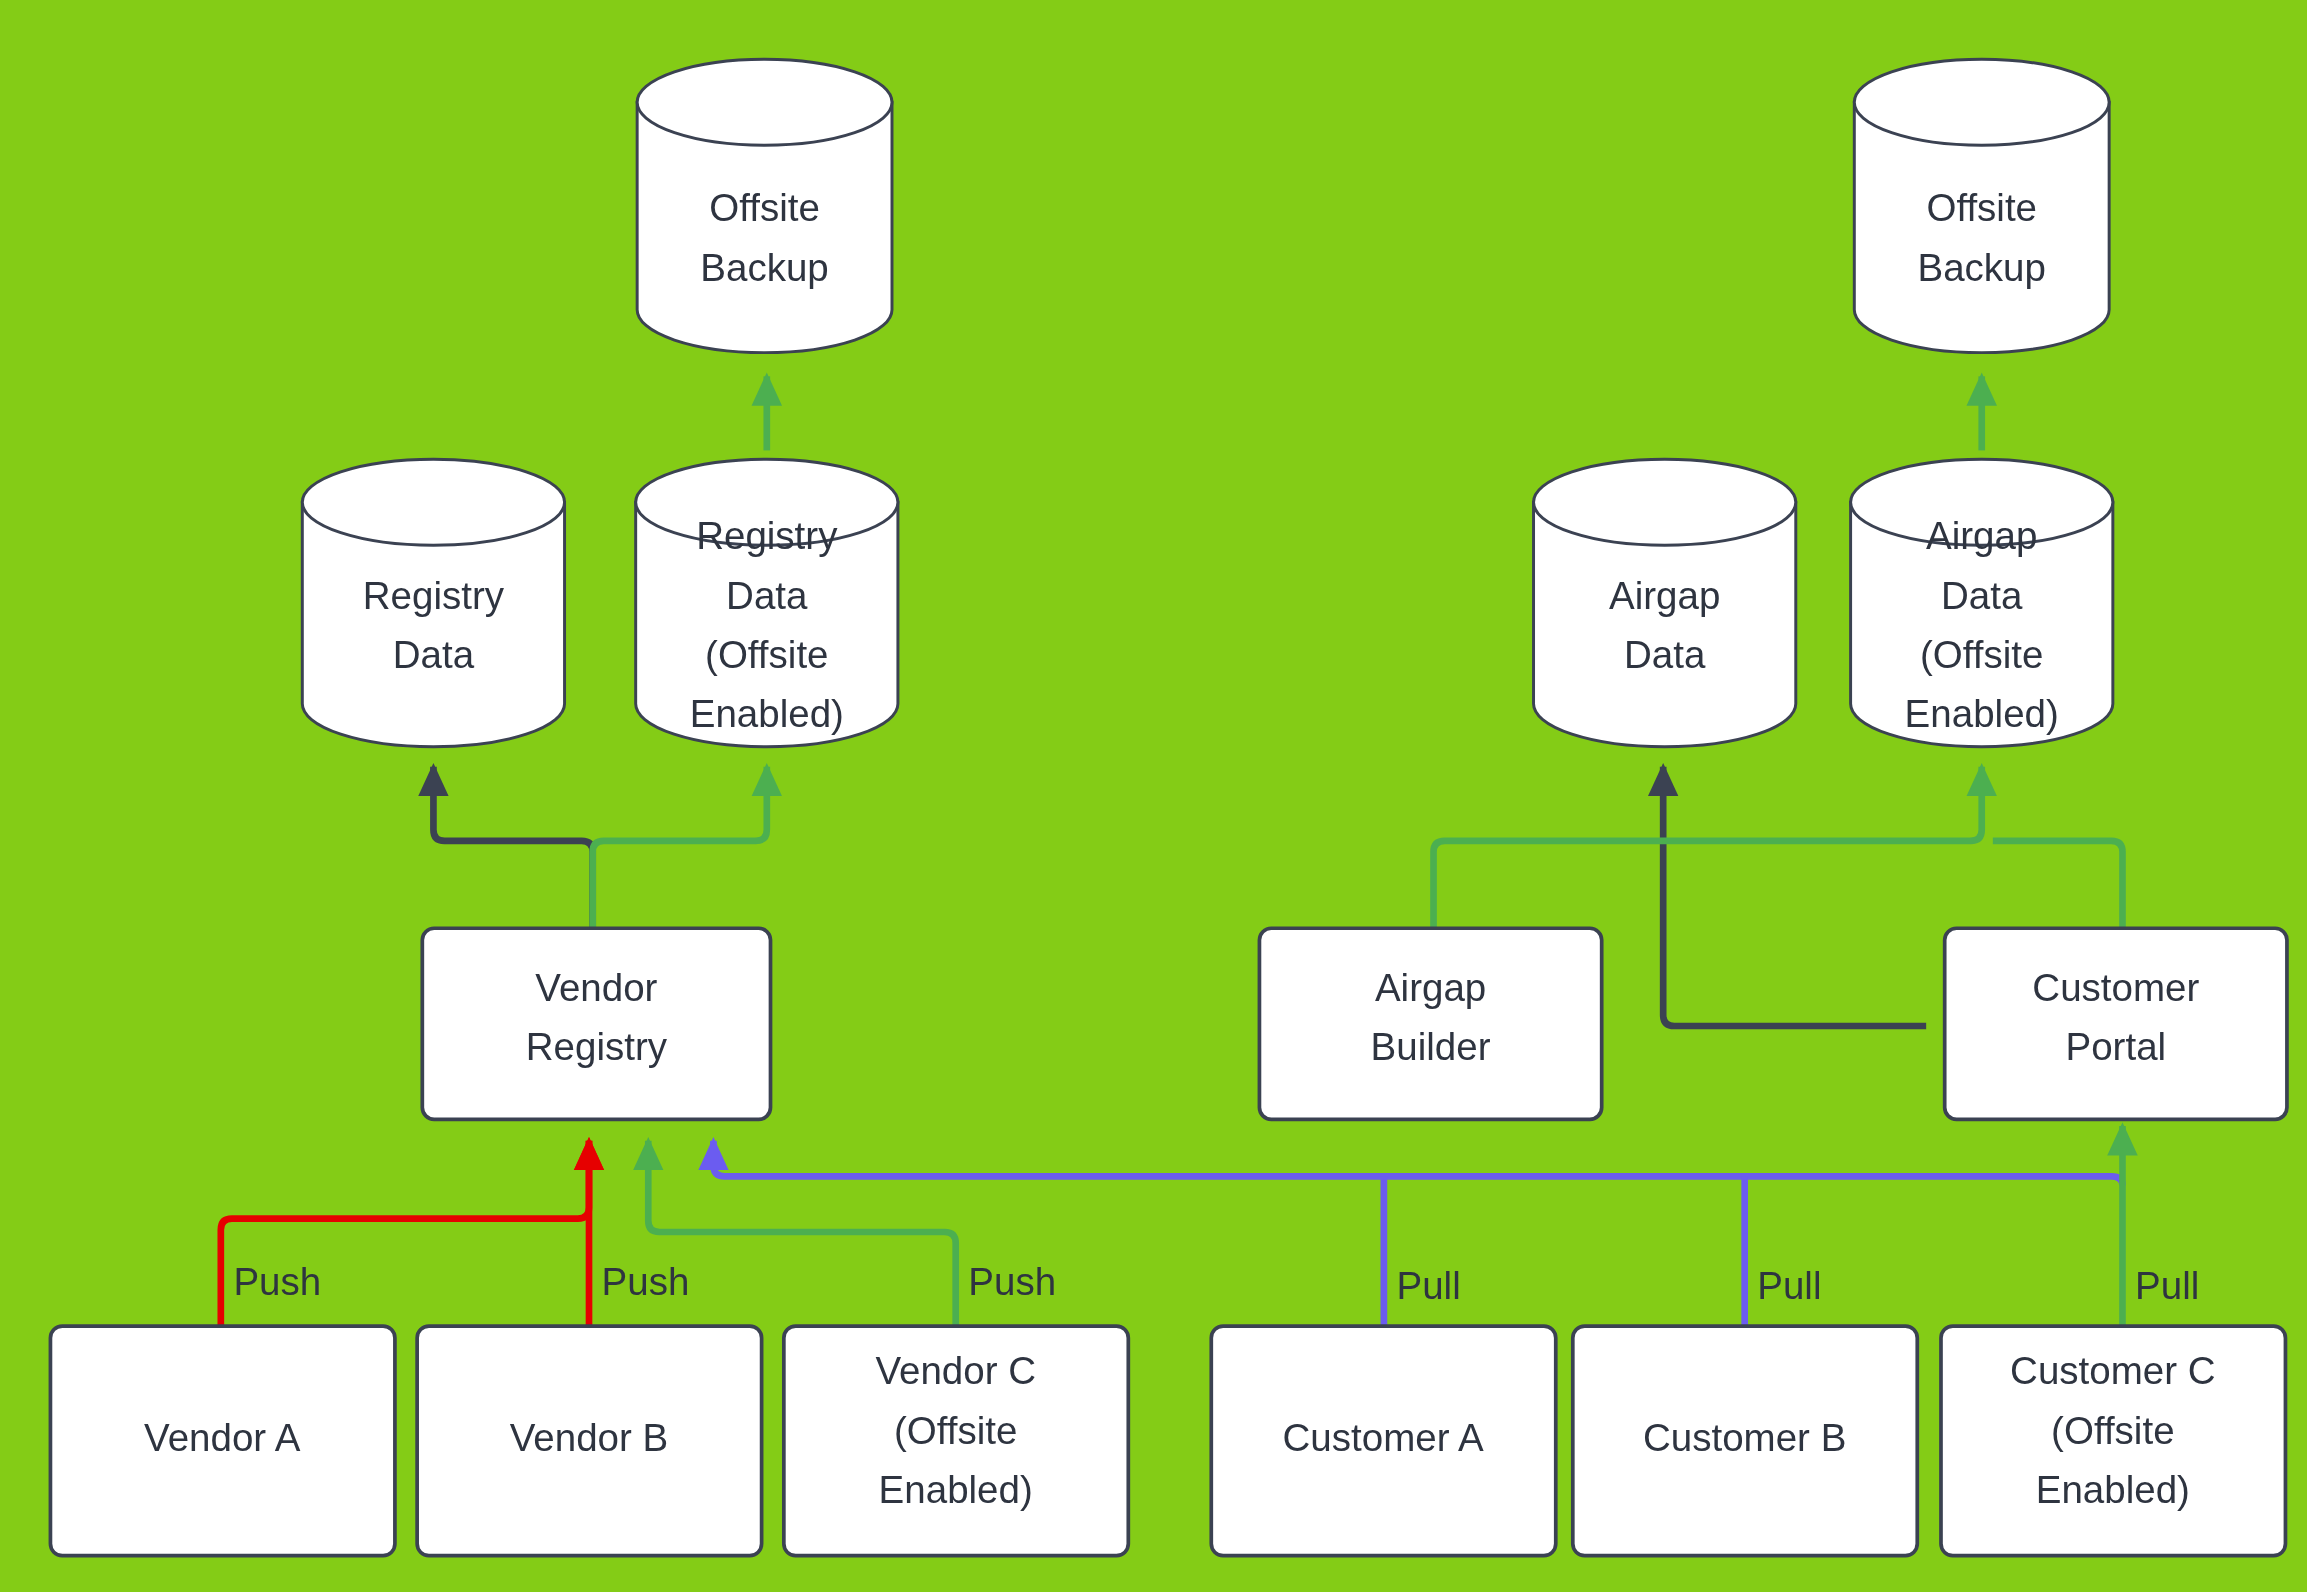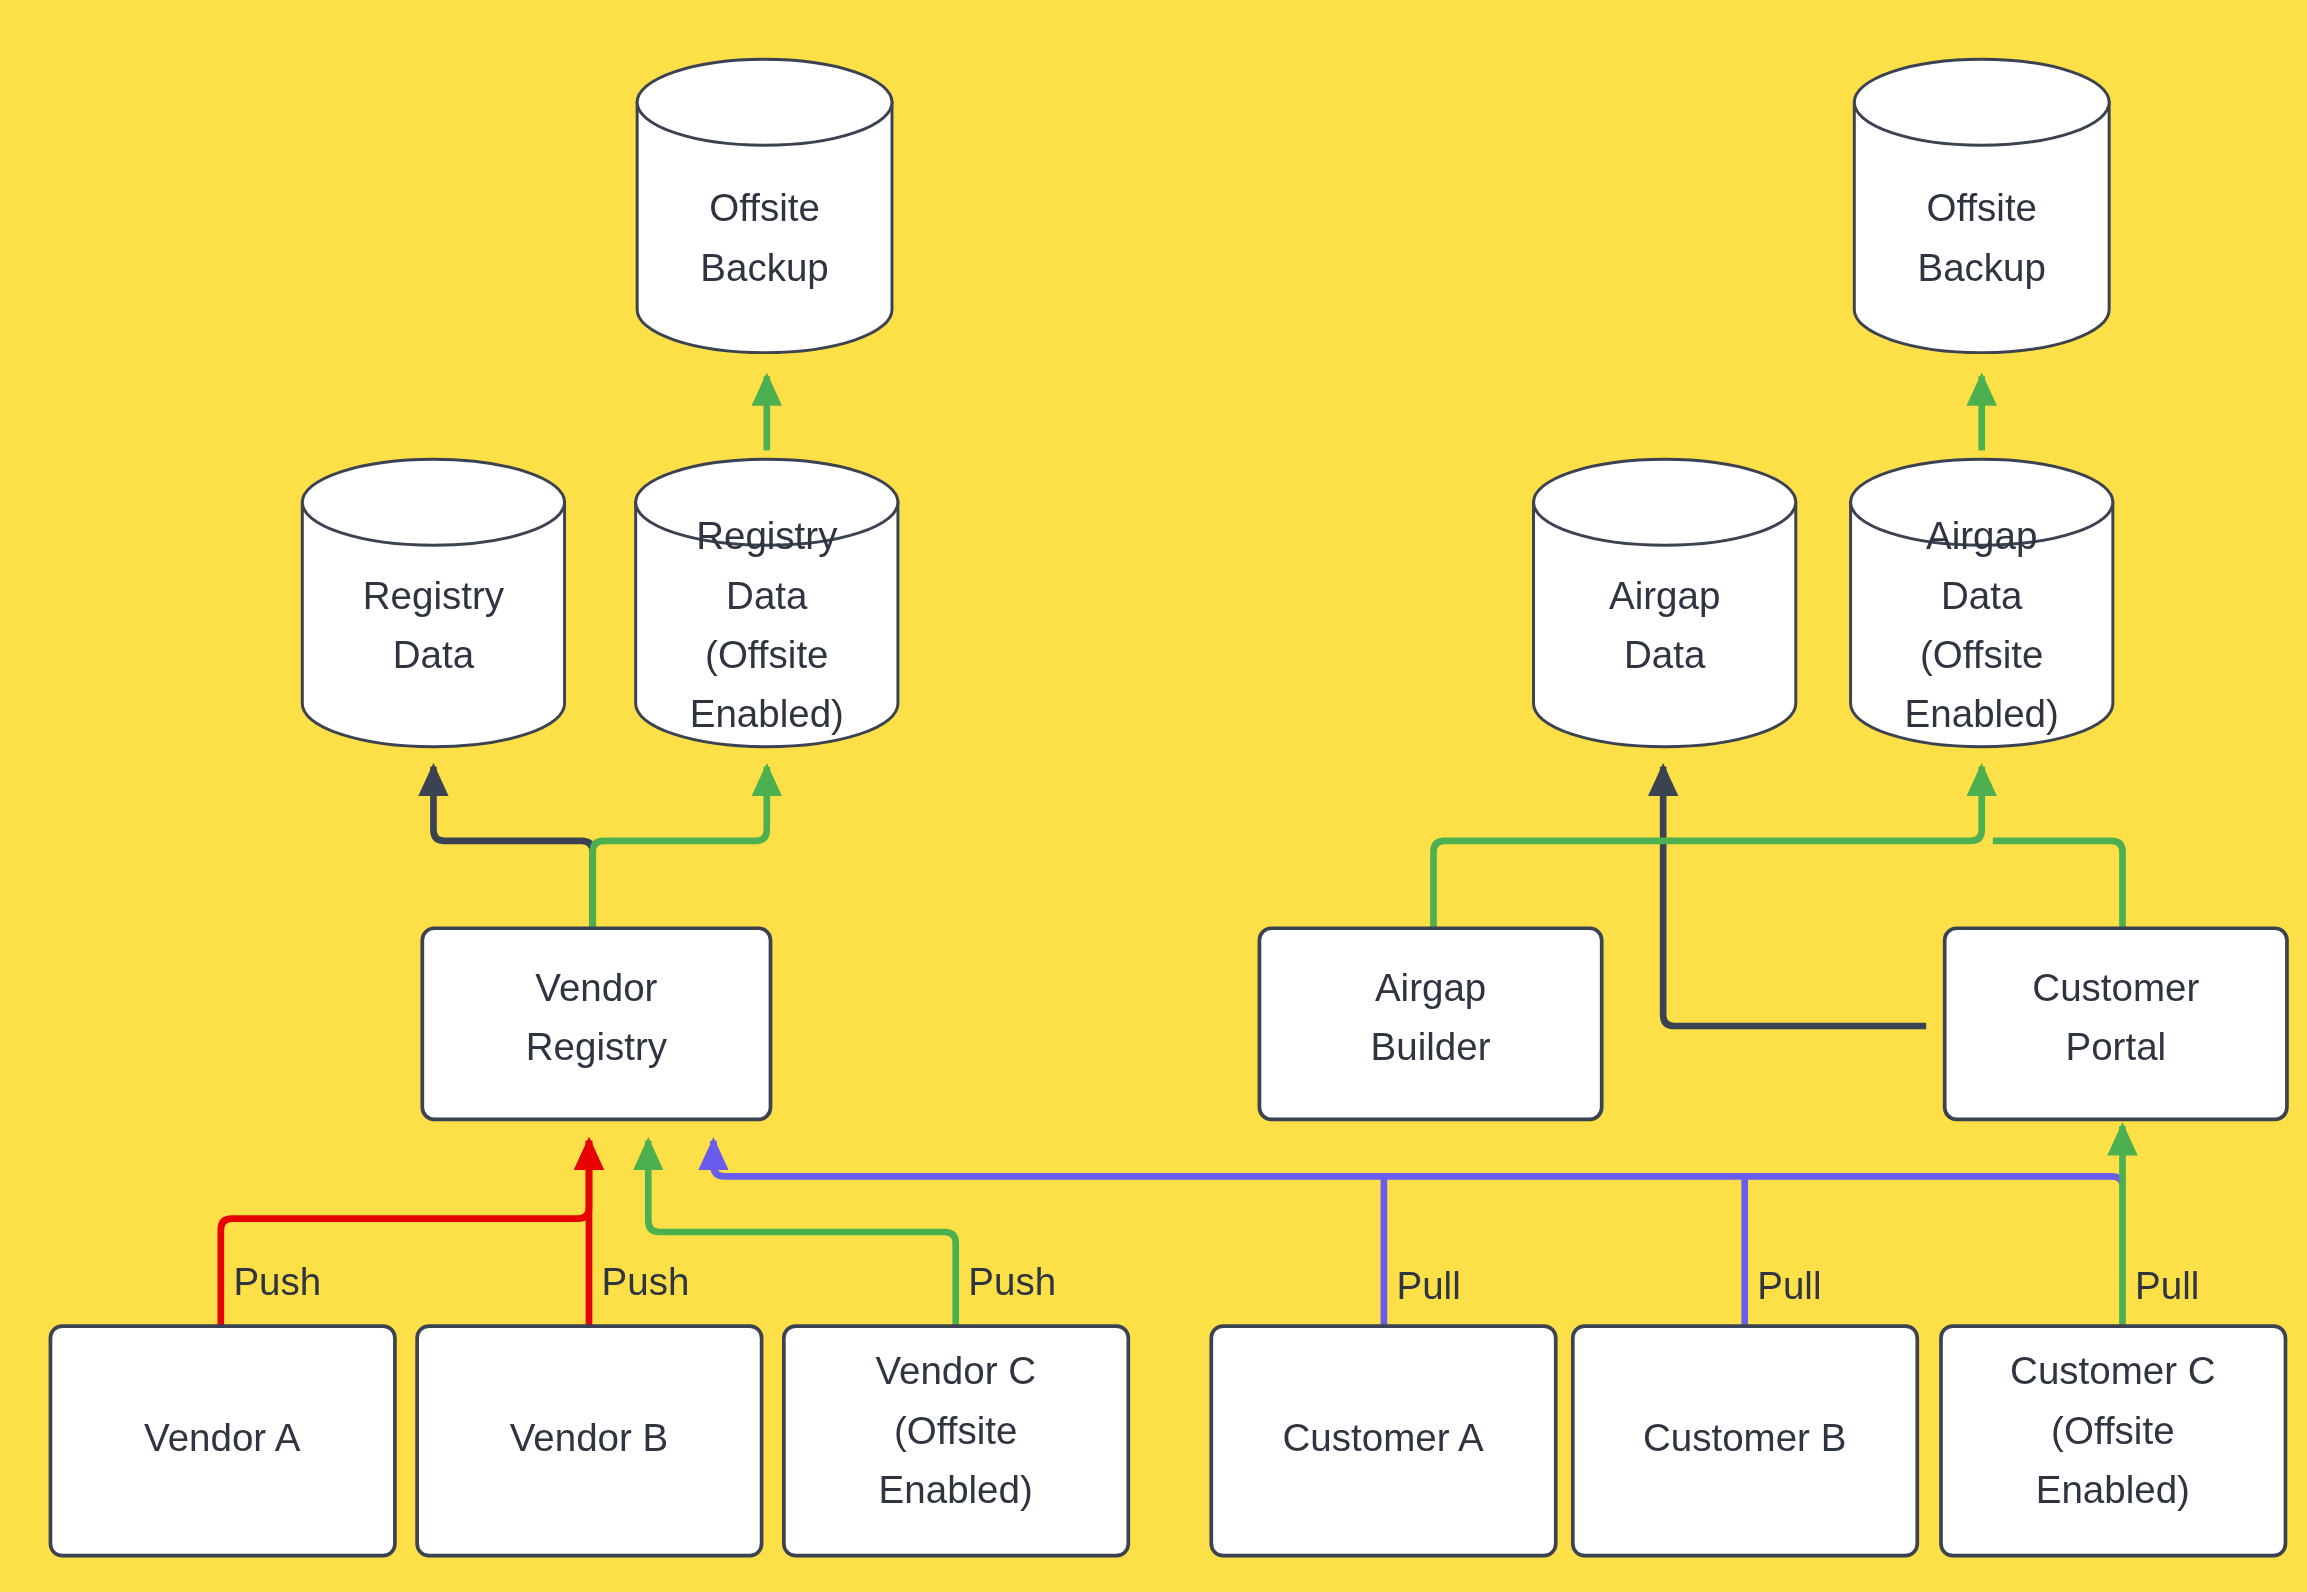--- a/index.html
+++ b/index.html
@@ -8,21 +8,21 @@
     padding: 0;
     background: #ffffff;
   }
   body {
     font-family: "Liberation Sans", sans-serif;
   }
   #stage {
     position: relative;
     width: 2307px;
     height: 1592px;
-    background: #fde047;
+    background: #84cc16;
     overflow: hidden;
   }
   #diagram-svg {
     position: absolute;
     inset: 0;
     width: 2307px;
     height: 1592px;
   }
   .node-shape {
     fill: #ffffff;

